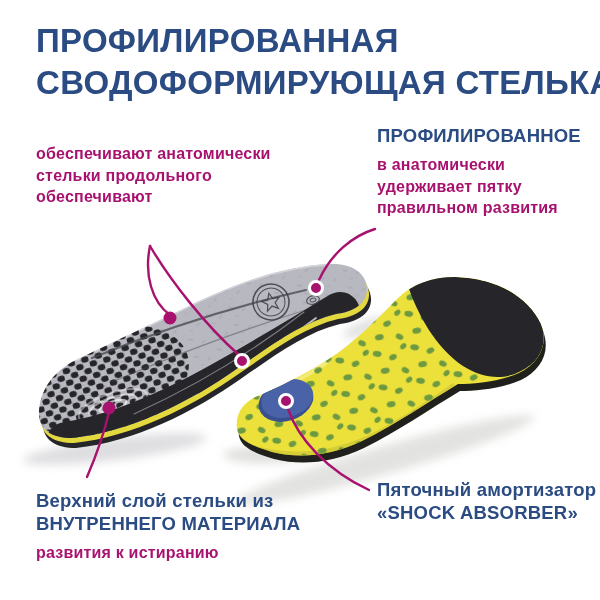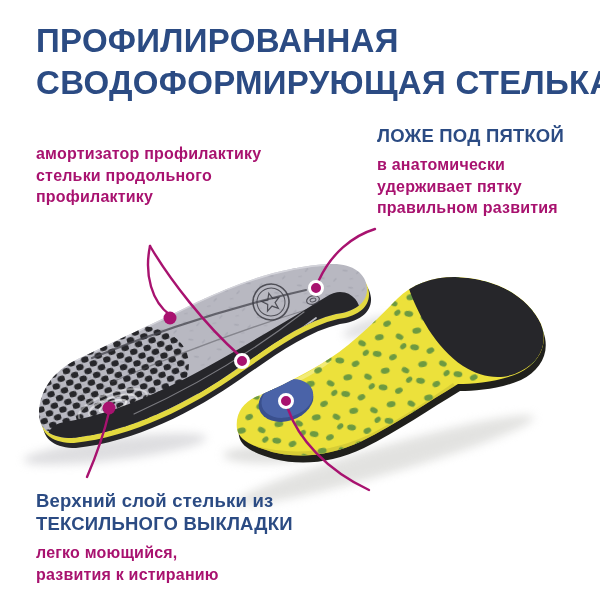--- a/index.html
+++ b/index.html
@@ -165,44 +165,47 @@
     </g>
   </svg>
 
   <h1 class="page-title">
     <div>ПРОФИЛИРОВАННАЯ</div>
     <div>СВОДОФОРМИРУЮЩАЯ СТЕЛЬКА</div>
   </h1>
 
   <div class="callout callout-tl">
     <div class="c-desc">
-      <div>амортизатор профилактику</div>
+      <div>обеспечивают анатомически</div>
       <div>стельки продольного</div>
-      <div>профилактику</div>
+      <div>обеспечивают</div>
     </div>
   </div>
 
   <div class="callout callout-tr">
     <div class="c-head">
-      <div>ЛОЖЕ ПОД ПЯТКОЙ</div>
+      <div>ПРОФИЛИРОВАННОЕ</div>
     </div>
     <div class="c-desc">
       <div>в анатомически</div>
       <div>удерживает пятку</div>
       <div>правильном развития</div>
     </div>
   </div>
 
   <div class="callout callout-bl">
     <div class="c-head">
       <div>Верхний слой стельки из</div>
-      <div>ТЕКСИЛЬНОГО ВЫКЛАДКИ</div>
+      <div>ВНУТРЕННЕГО МАТЕРИАЛА</div>
     </div>
     <div class="c-desc">
-      <div>легко моющийся,</div>
       <div>развития к истиранию</div>
     </div>
   </div>
 
   <div class="callout callout-br">
+    <div class="c-head">
+      <div>Пяточный амортизатор</div>
+      <div>«SHOCK ABSORBER»</div>
+    </div>
   </div>
 
 </div>
 
 </body></html>

